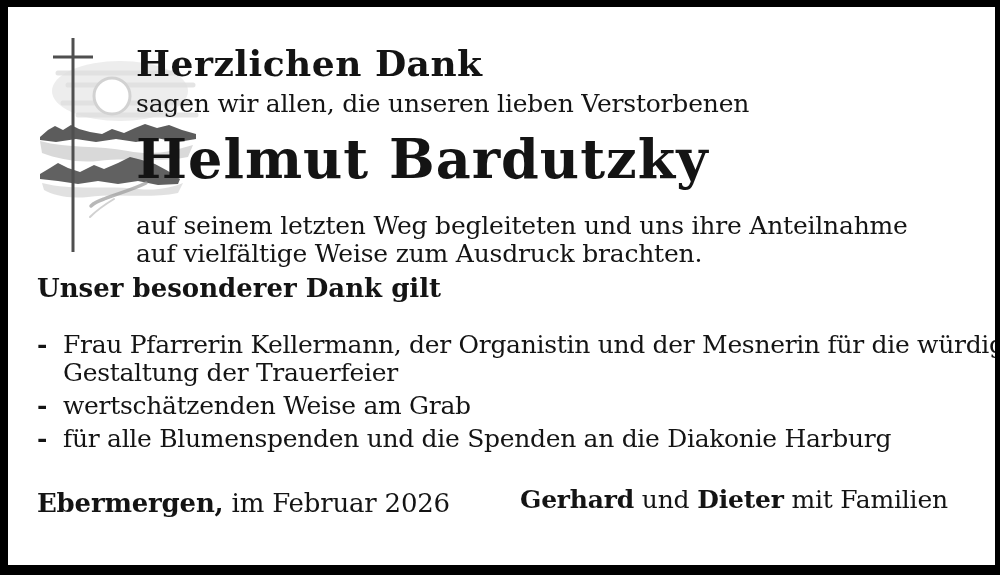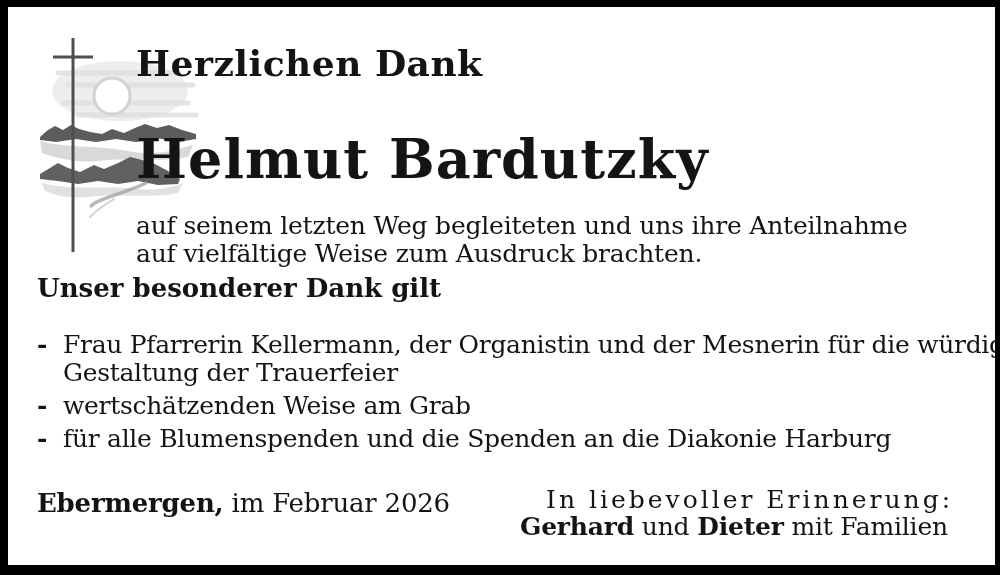--- a/index.html
+++ b/index.html
@@ -59,20 +59,21 @@
 
       <path d="M118,150 C104,157 88,161 76,166 C70,168 66,170 63,173" stroke="#9a9a9a" stroke-width="3.5" fill="none" opacity="0.7" stroke-linecap="round"></path>
       <path d="M86,166 C76,172 68,178 62,184" stroke="#bdbdbd" stroke-width="2" fill="none" opacity="0.7" stroke-linecap="round"></path>
 
       <line x1="45" y1="5" x2="45" y2="219" stroke="#4f4f4f" stroke-width="3"></line>
       <line x1="25" y1="24" x2="65" y2="24" stroke="#4f4f4f" stroke-width="3"></line>
     </svg>
   </div>
 
   <div class="abs headcol title">Herzlichen Dank</div>
+  <div class="abs headcol subtitle">sagen wir allen, die unseren lieben Verstorbenen</div>
   <div class="abs headcol message">
     <span class="ln">auf seinem letzten Weg begleiteten und uns ihre Anteilnahme</span>
     <span class="ln">auf vielfältige Weise zum Ausdruck brachten.</span>
   </div>
   <div class="abs headcol deceased">Helmut Bardutzky</div>
 
   <div class="abs thanks">
     <div class="thanks-heading">Unser besonderer Dank gilt</div>
 
     <div class="titem">
@@ -96,19 +97,18 @@
         <span class="ln">für alle Blumenspenden und die Spenden an die Diakonie Harburg</span>
       </span>
     </div>
   </div>
 
   <div class="abs placedate">
     <span class="b">Ebermergen,</span><span> im Februar 2026</span>
   </div>
 
   <div class="abs closing">
-    <span class="l1">In liebevoller Erinnerung:</span>
     <span class="l2">
       <span class="b">Gerhard</span><span> und </span><span class="b">Dieter</span><span> mit Familien</span>
     </span>
   </div>
 
 </div>
 
 </body></html>

